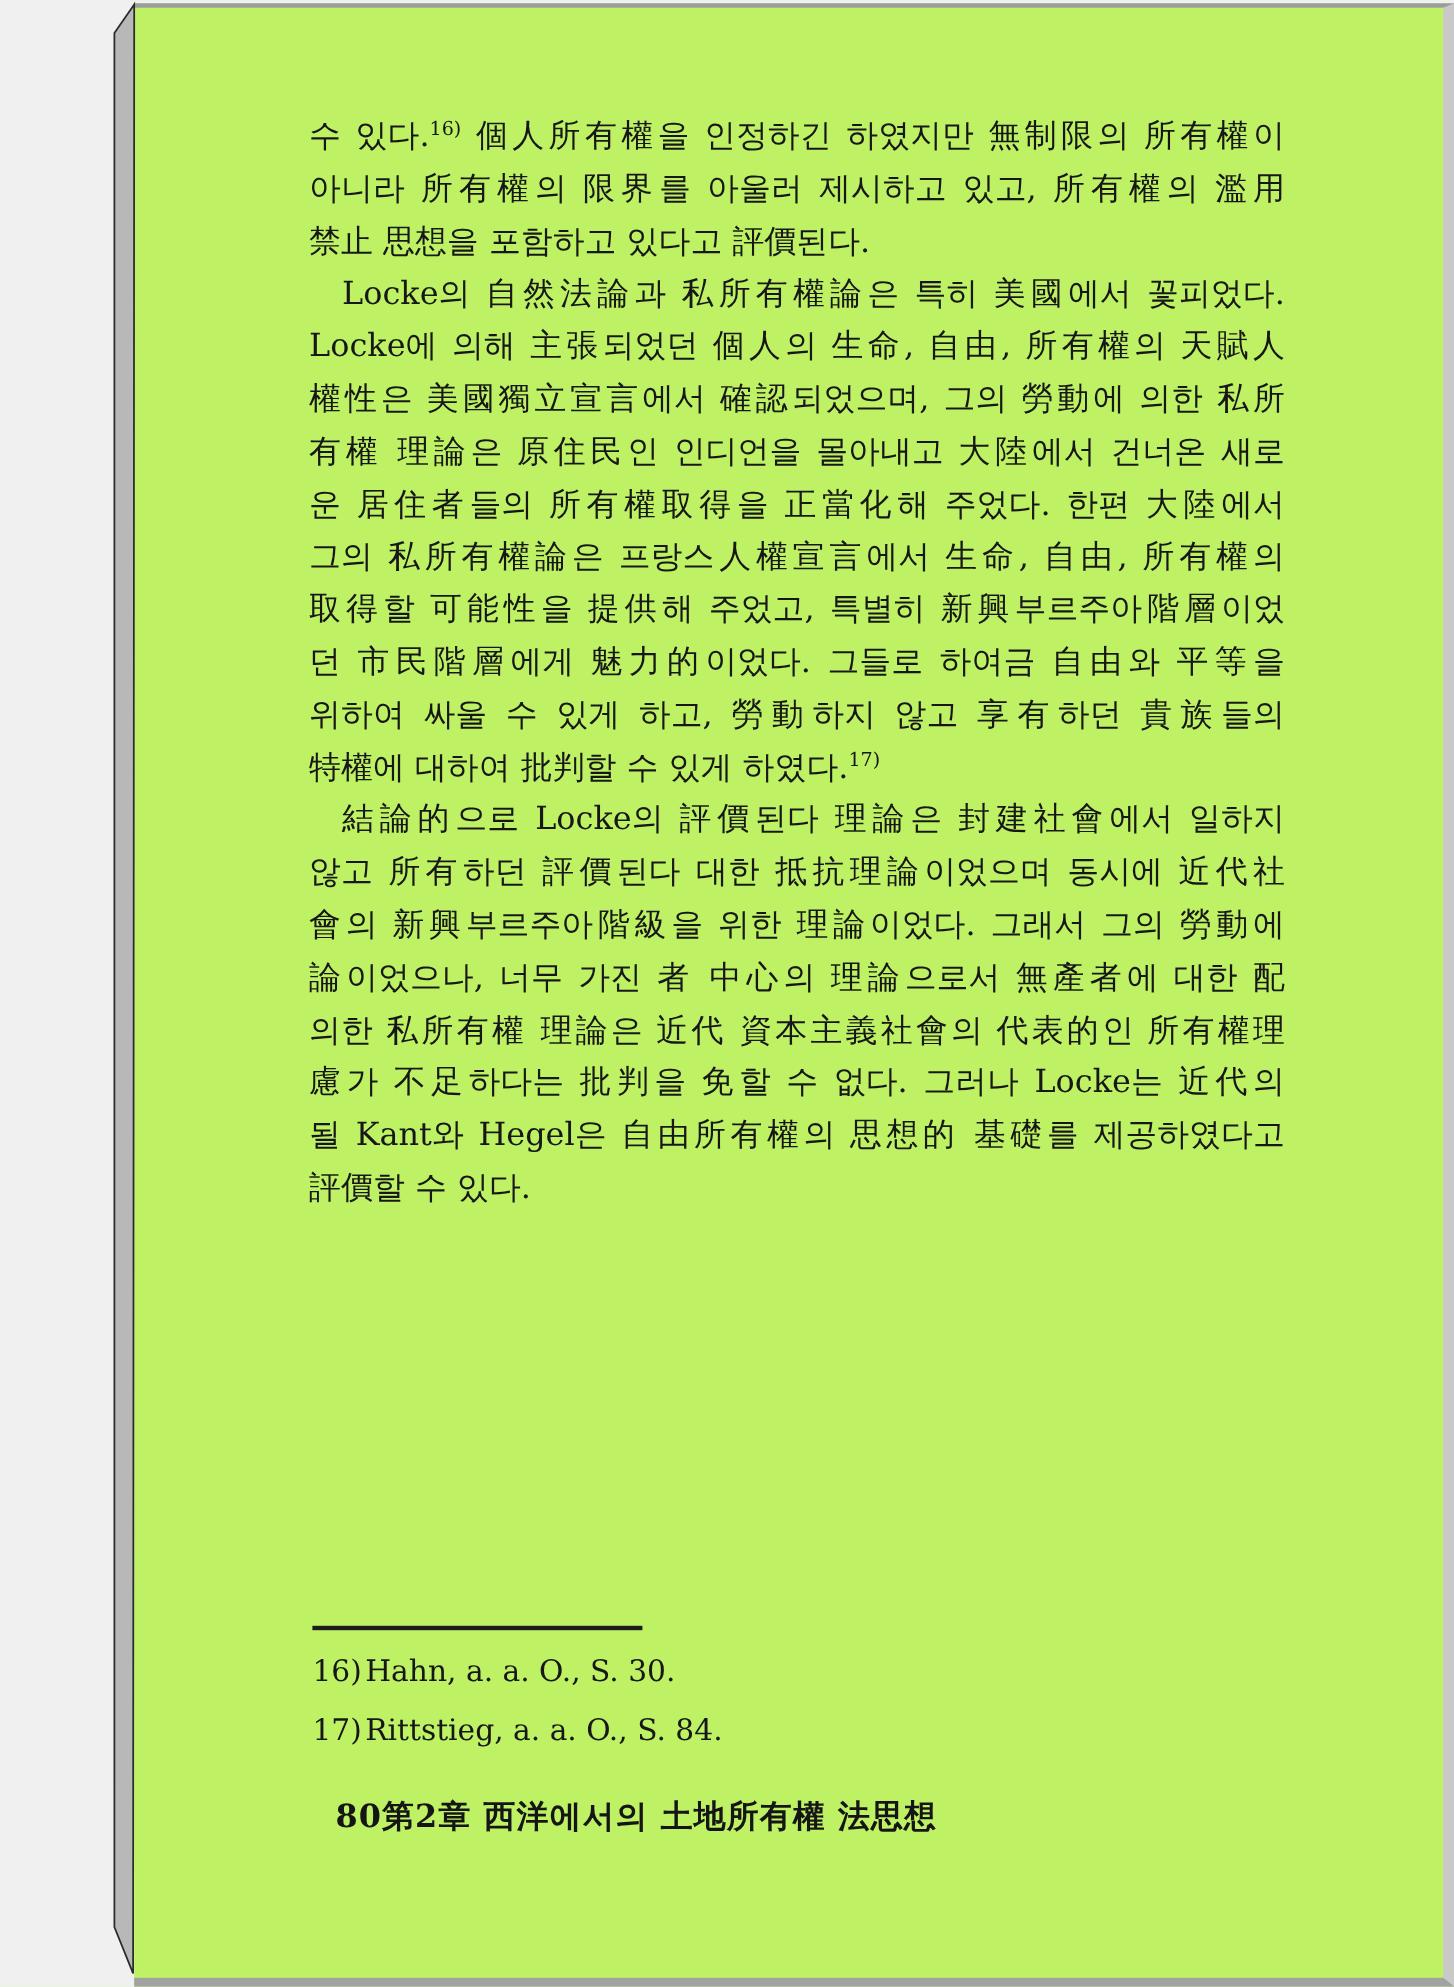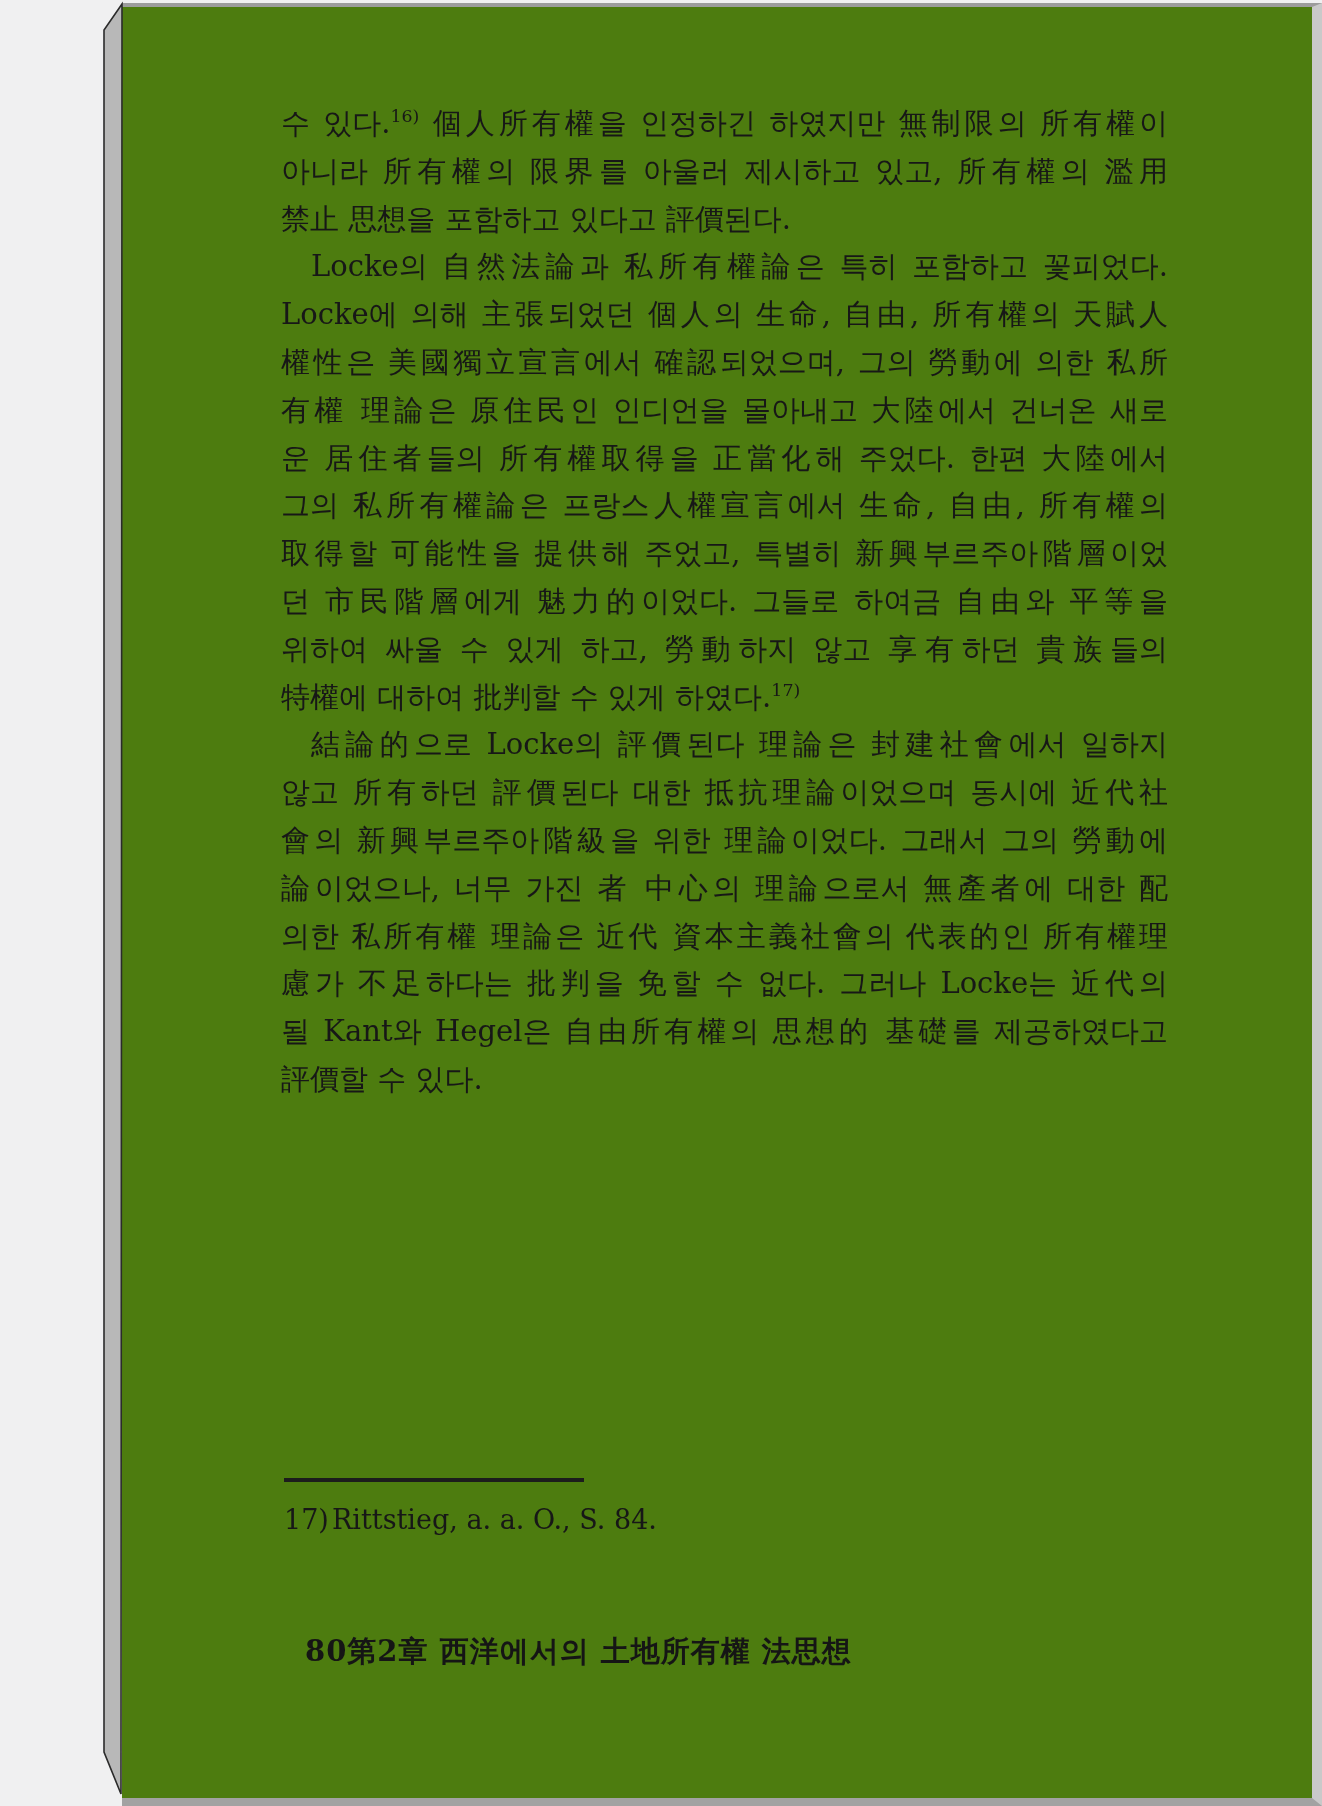--- a/index.html
+++ b/index.html
@@ -9,21 +9,21 @@
     position:relative; width:1322px; height:1806px;
     background:#f0f0f1;
     font-family:"DejaVu Serif","Liberation Serif",serif;
   }
 
   .edges-svg { position:absolute; left:0; top:0; width:1322px; height:1806px; }
 
   .paper {
     position:absolute; left:122px; top:3px; width:1200px; height:1803px;
     box-sizing:border-box;
-    background:#4d7c0f;
+    background:#bef264;
     border-top:4px solid #9c9c9c;
     border-bottom:8px solid #a2a2a2;
     border-right:10px solid #c9c9c9;
   }
 
   .body-text { position:absolute; left:159px; top:93px; width:887px; color:#171717; }
   .line {
     box-sizing:border-box;
     width:887px; height:47.8px; line-height:47.8px;
     font-size:29px;
@@ -52,21 +52,21 @@
 </head>
 <body>
 
 <div class="scene">
 
   <div class="paper">
     <div class="body-text">
         <div class="line"><span>수 있다.</span><sup>16)</sup><span> 個人所有權을 인정하긴 하였지만 無制限의 所有權이</span></div>
         <div class="line"><span>아니라 所有權의 限界를 아울러 제시하고 있고, 所有權의 濫用</span></div>
         <div class="line end"><span>禁止 思想을 포함하고 있다고 評價된다.</span></div>
-        <div class="line indent"><span>Locke의 自然法論과 私所有權論은 특히 포함하고 꽃피었다.</span></div>
+        <div class="line indent"><span>Locke의 自然法論과 私所有權論은 특히 美國에서 꽃피었다.</span></div>
         <div class="line"><span>Locke에 의해 主張되었던 個人의 生命, 自由, 所有權의 天賦人</span></div>
         <div class="line"><span>權性은 美國獨立宣言에서 確認되었으며, 그의 勞動에 의한 私所</span></div>
         <div class="line"><span>有權 理論은 原住民인 인디언을 몰아내고 大陸에서 건너온 새로</span></div>
         <div class="line"><span>운 居住者들의 所有權取得을 正當化해 주었다. 한편 大陸에서</span></div>
         <div class="line"><span>그의 私所有權論은 프랑스人權宣言에서 生命, 自由, 所有權의</span></div>
         <div class="line"><span>取得할 可能性을 提供해 주었고, 특별히 新興부르주아階層이었</span></div>
         <div class="line"><span>던 市民階層에게 魅力的이었다. 그들로 하여금 自由와 平等을</span></div>
         <div class="line"><span>위하여 싸울 수 있게 하고, 勞動하지 않고 享有하던 貴族들의</span></div>
         <div class="line end"><span>特權에 대하여 批判할 수 있게 하였다.</span><sup>17)</sup></div>
         <div class="line indent"><span>結論的으로 Locke의 評價된다 理論은 封建社會에서 일하지</span></div>
@@ -75,20 +75,21 @@
         <div class="line"><span>論이었으나, 너무 가진 者 中心의 理論으로서 無產者에 대한 配</span></div>
         <div class="line"><span>의한 私所有權 理論은 近代 資本主義社會의 代表的인 所有權理</span></div>
         <div class="line"><span>慮가 不足하다는 批判을 免할 수 없다. 그러나 Locke는 近代의</span></div>
         <div class="line"><span>될 Kant와 Hegel은 自由所有權의 思想的 基礎를 제공하였다고</span></div>
         <div class="line end"><span>評價할 수 있다.</span></div>
       </div>
 
     <div class="fn-rule"></div>
 
     <div class="footnotes">
+        <div class="fn-row"><span class="fn-label">16)</span><span>Hahn, a. a. O., S. 30.</span></div>
         <div class="fn-row"><span class="fn-label">17)</span><span>Rittstieg, a. a. O., S. 84.</span></div>
       </div>
 
     <div class="footer">
       <span class="pagenum">80</span><span class="chapter">第2章  西洋에서의  土地所有權  法思想</span>
     </div>
   </div>
 
   <svg class="edges-svg" width="1322" height="1806" viewBox="0 0 1322 1806">
     <polygon points="122,4 104,30 104,1752 121,1794" fill="#b8b8b8" stroke="#2b2b2b" stroke-width="1.6"></polygon>

